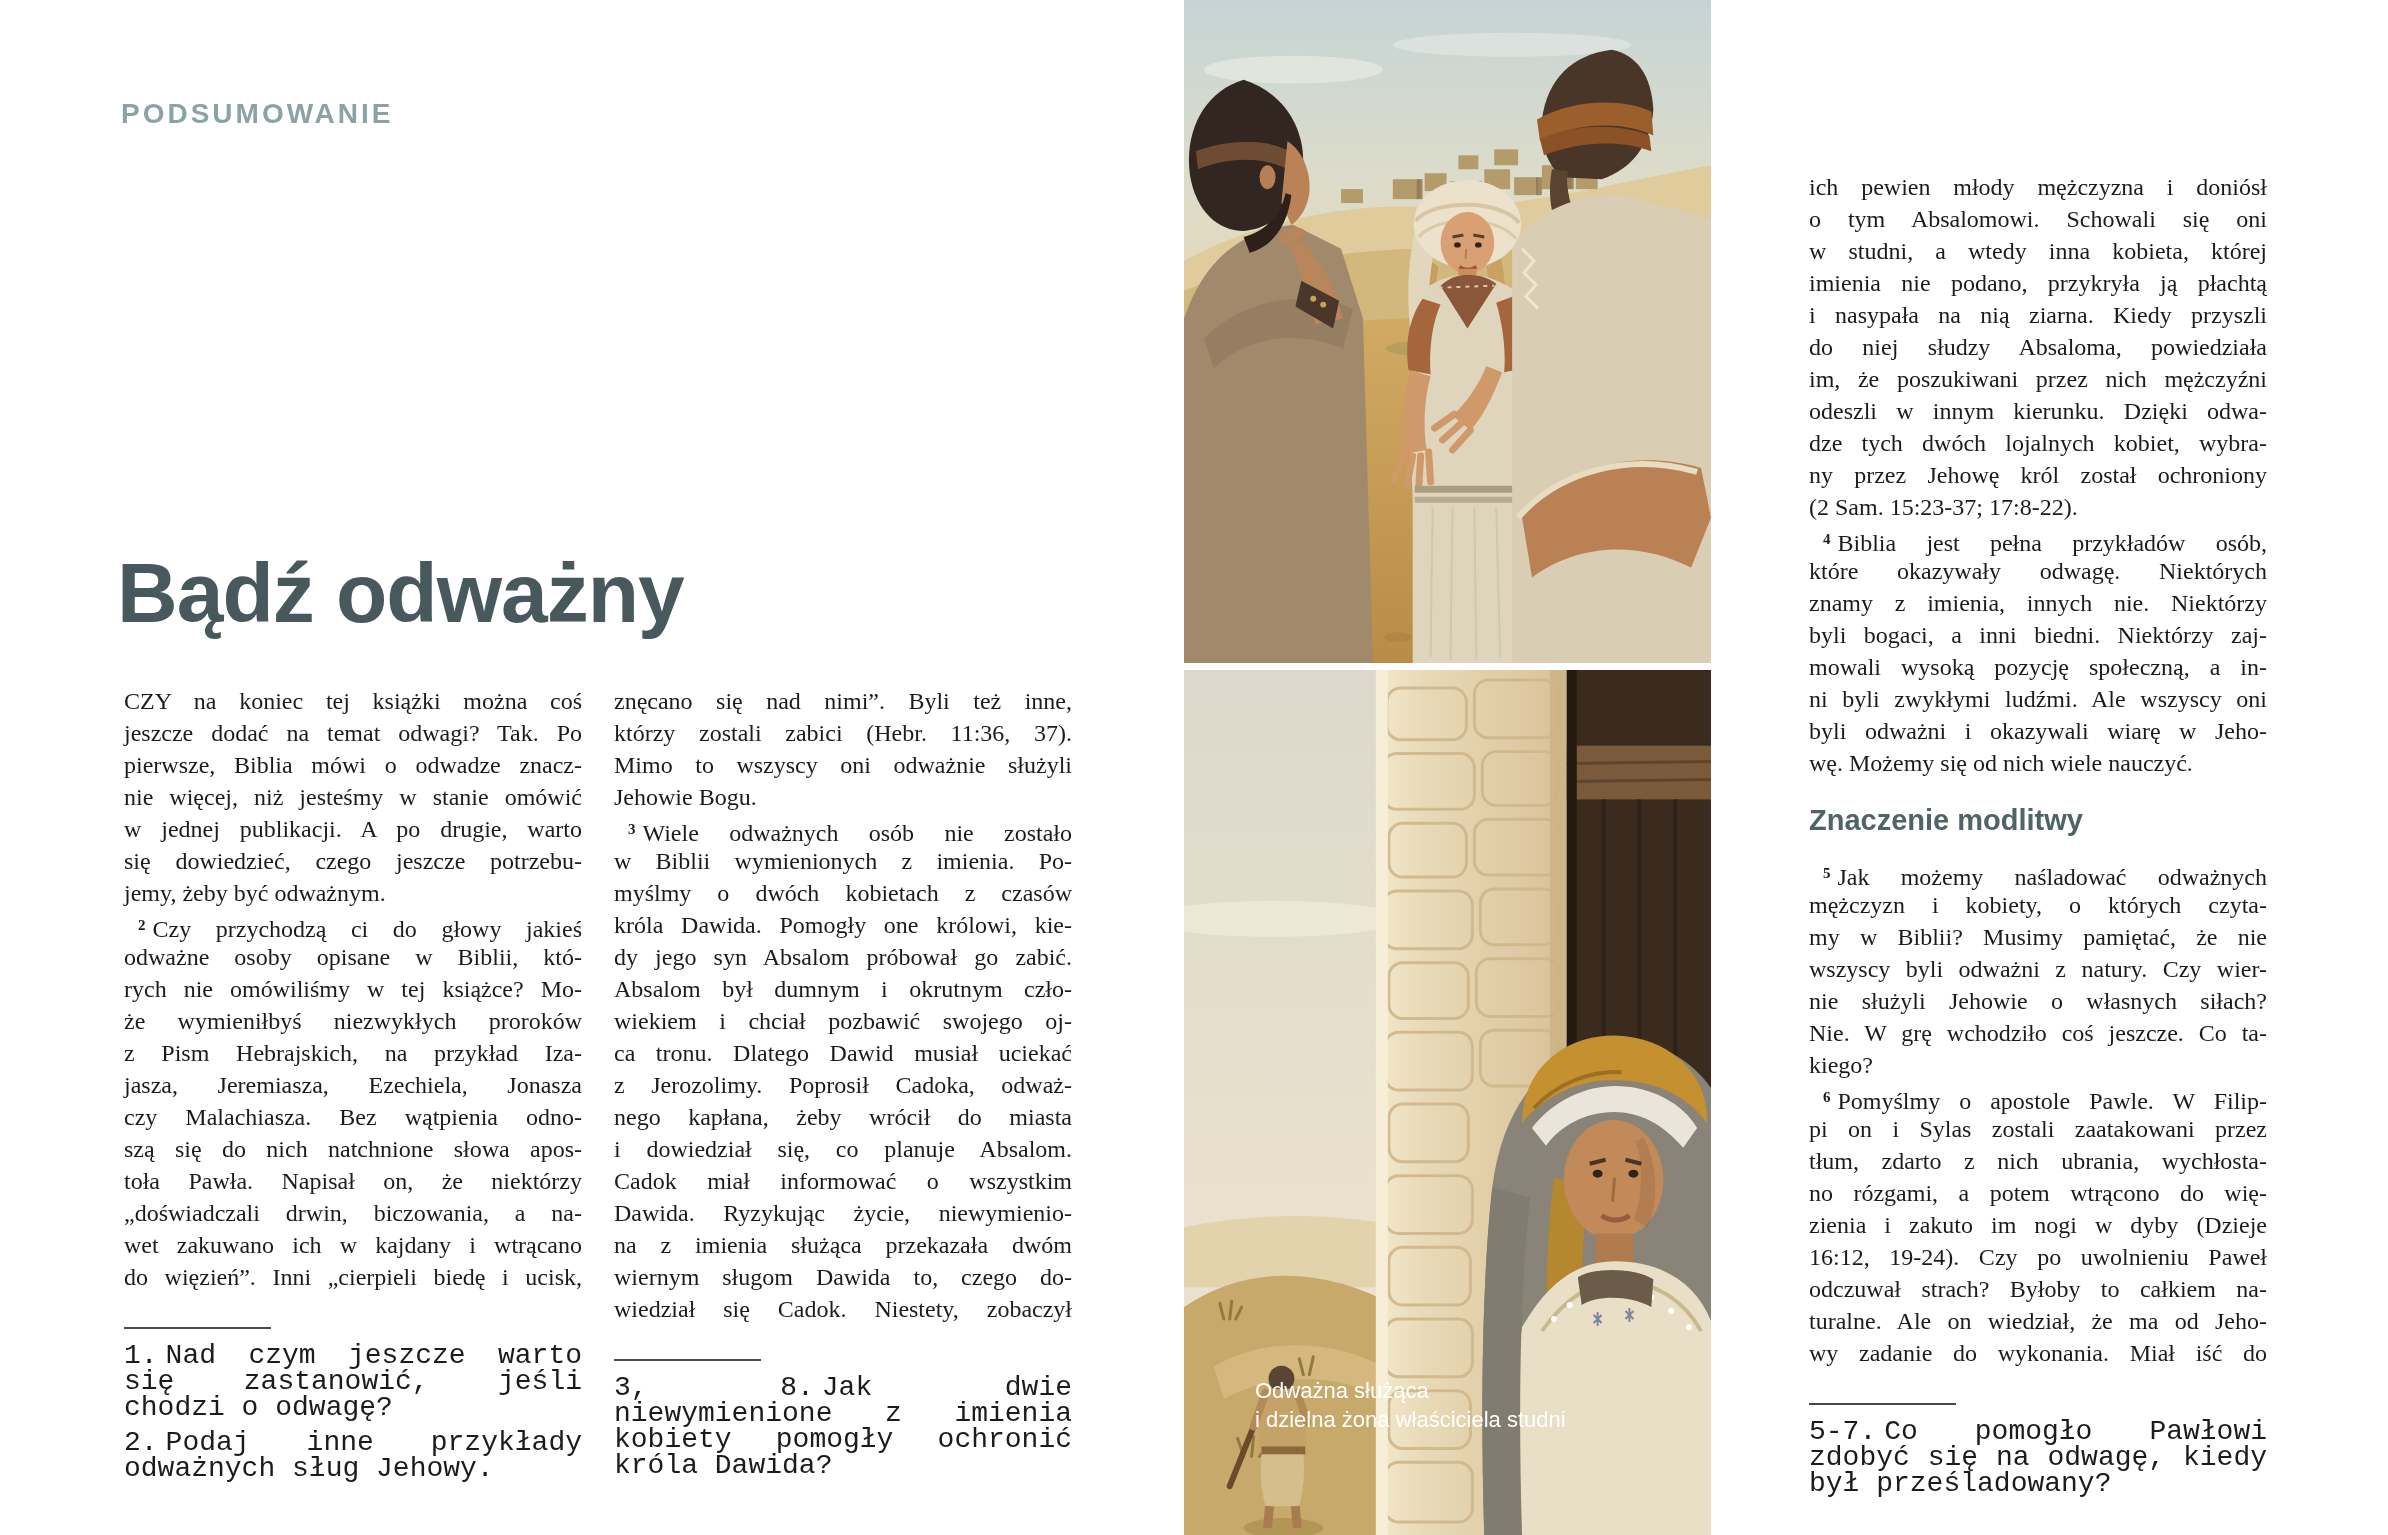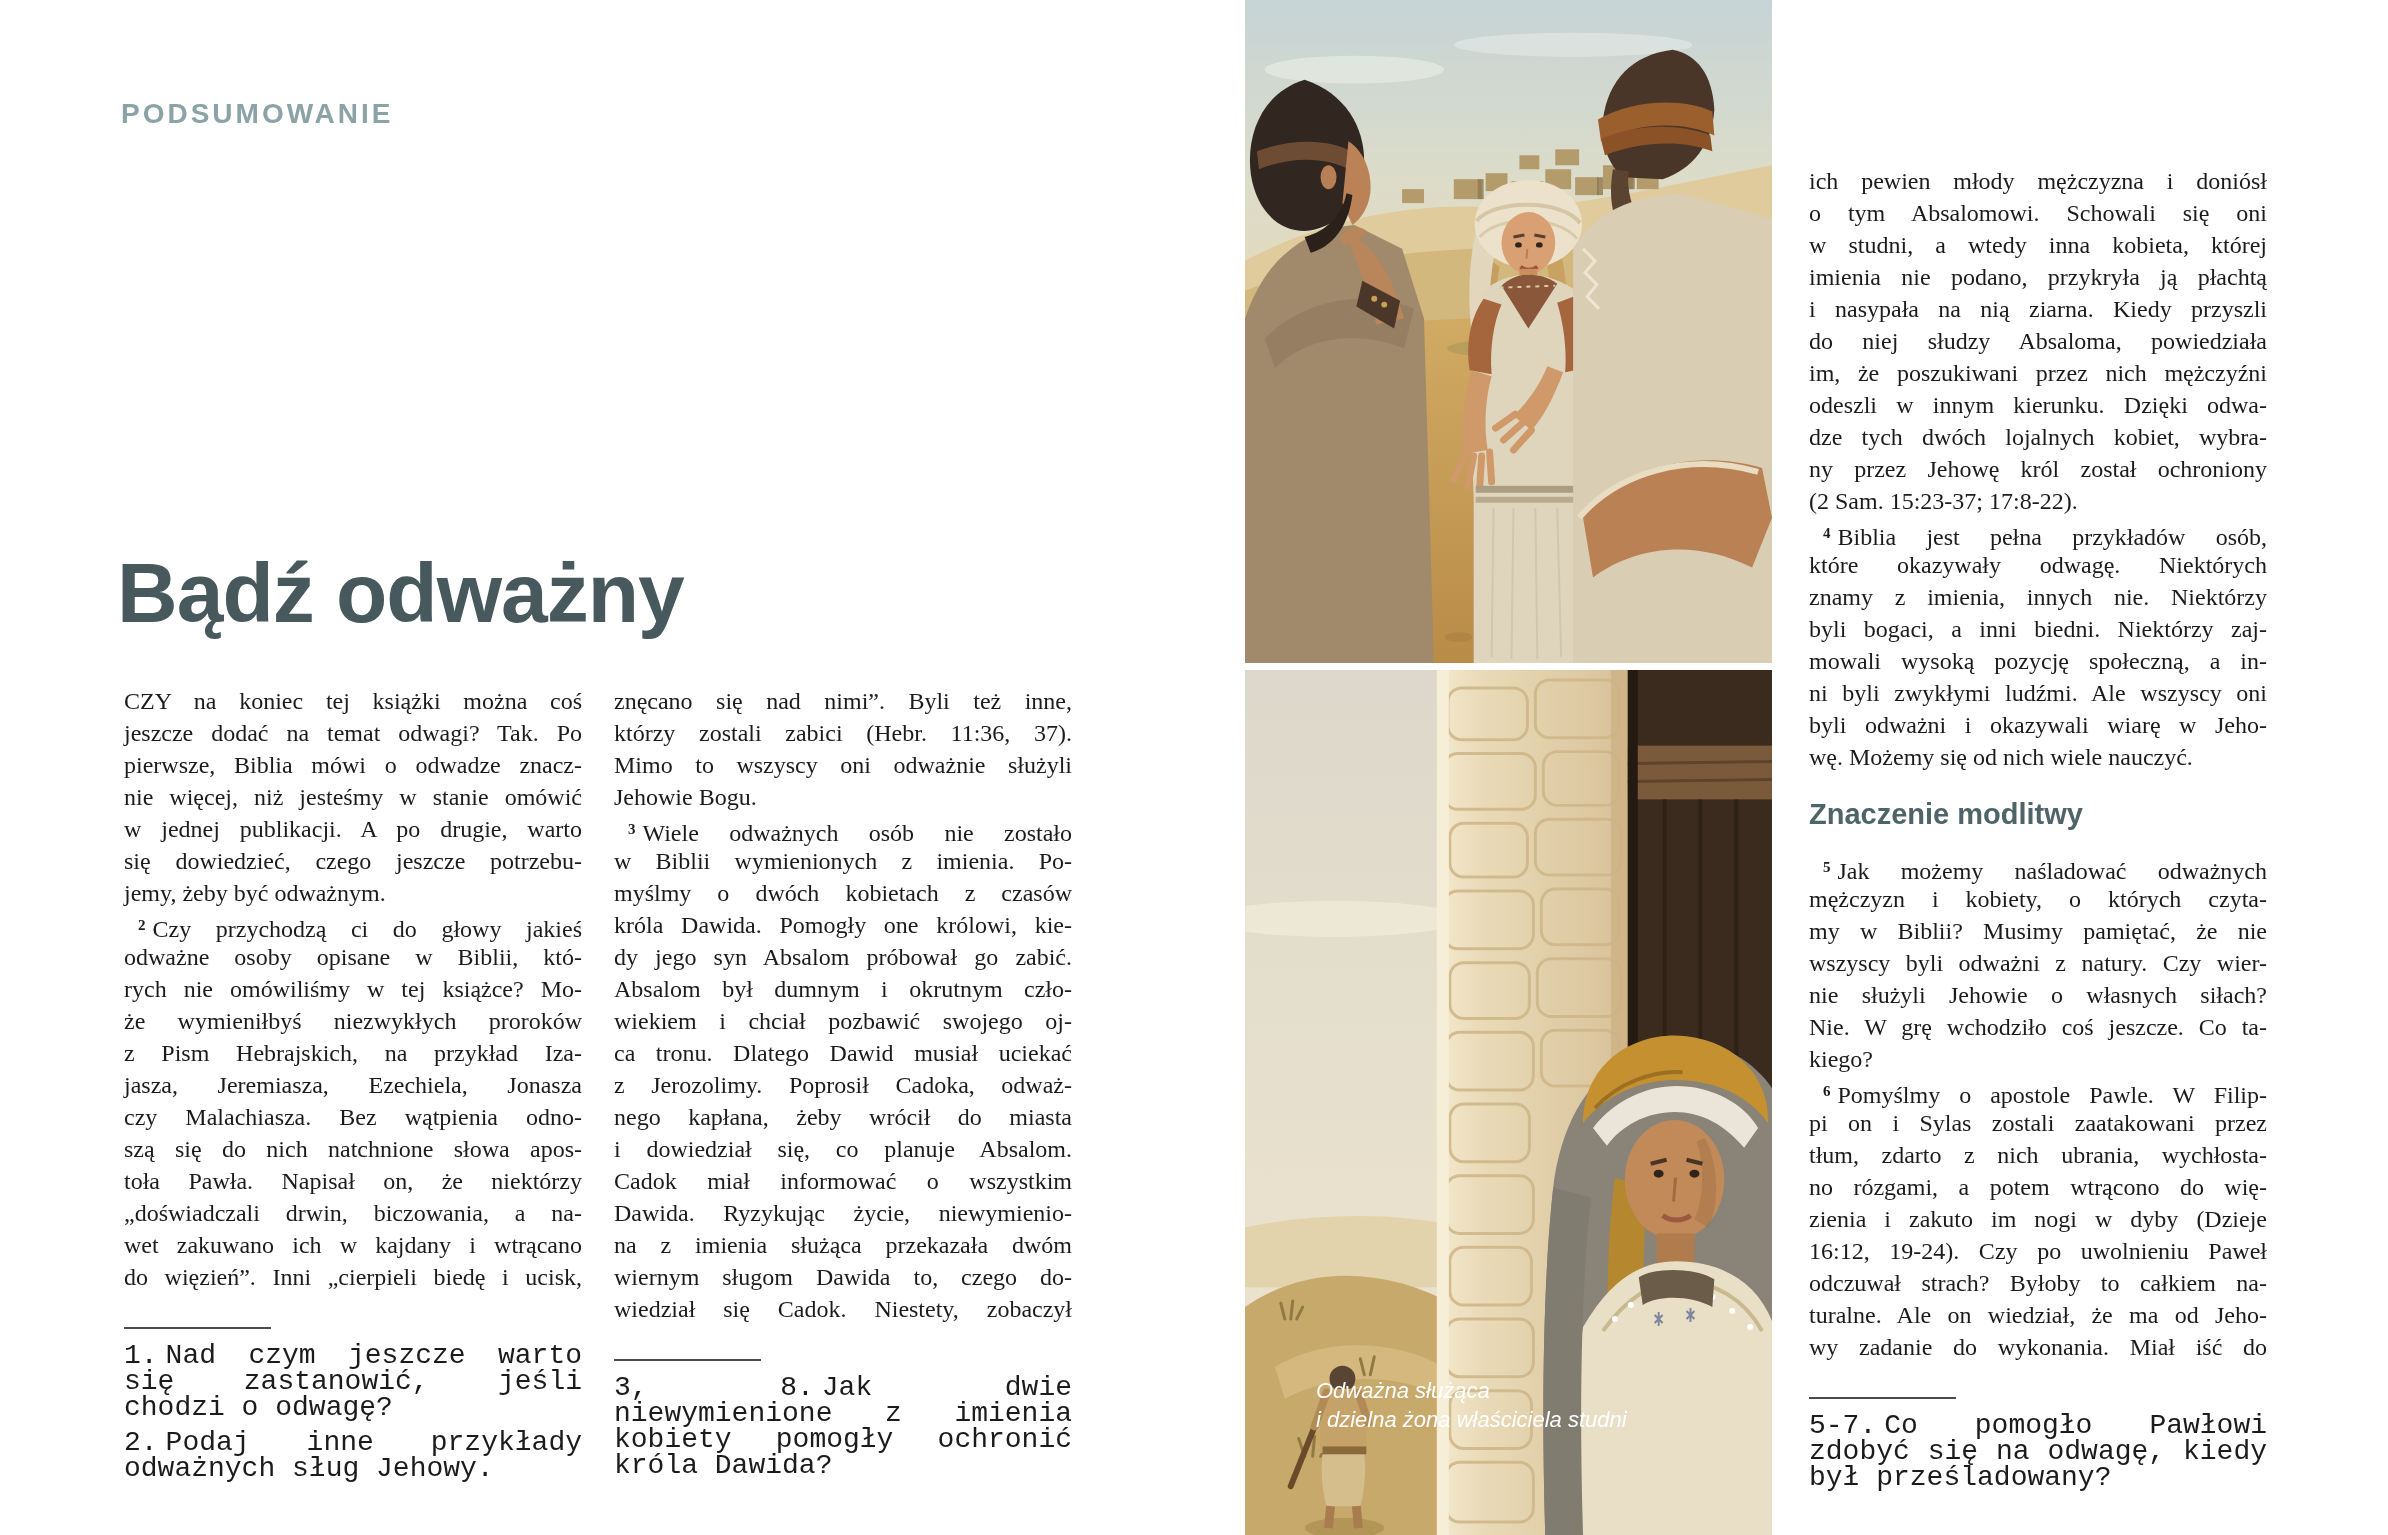--- a/index.html
+++ b/index.html
@@ -7,34 +7,34 @@
         font-family:"Liberation Serif","DejaVu Serif",serif;color:var(--c-body,#1b1b1b);border-radius:32px;}
   .kicker{position:absolute;left:121px;top:98px;
           font-family:"Liberation Sans","DejaVu Sans",sans-serif;
           font-weight:700;font-size:28px;letter-spacing:3px;color:var(--c-kicker,#8ba3a6);}
   .title{position:absolute;left:117px;top:545px;
          font-family:"Liberation Sans","DejaVu Sans",sans-serif;
          font-weight:700;font-size:84px;letter-spacing:-1px;color:var(--c-title,#47595d);}
   .col{position:absolute;width:458px;font-size:24px;line-height:32px;}
   .col-left{left:124px;top:685px;}
   .col-middle{left:614px;top:685px;}
-  .col-right{left:1809px;top:165px;}
+  .col-right{left:1809px;top:171px;}
   .para{margin:0;}
   .line{text-align:justify;text-align-last:justify;white-space:nowrap;height:32px;overflow:visible;}
   .line.last{text-align-last:left;}
   .pnum{font-weight:700;font-size:15px;vertical-align:7px;margin-left:14px;margin-right:7px;}
   .subhead{font-family:"Liberation Sans","DejaVu Sans",sans-serif;font-weight:700;
            font-size:29px;line-height:34px;color:var(--c-subhead,#4e6468);
            margin-top:24px;margin-bottom:20px;}
   .footnotes{margin-top:34px;font-family:Liberation Mono, monospace;
              font-size:28px;line-height:26px;}
   .footnotes::before{content:"";display:block;width:147px;border-top:2px solid #4a4a4a;margin-bottom:14px;}
   .footnote{margin-bottom:9px;text-align:justify;}
   .fnum{margin-right:8px;}
-  .images{position:absolute;left:1245px;top:0;width:454px;font-style:italic;}
+  .images{position:absolute;left:1184px;top:0;width:454px;}
   .img-frame{position:relative;width:527px;overflow:hidden;}
   .img-top{height:663px;}
   .img-bottom{height:866px;margin-top:7px;}
   .img-frame svg{display:block;width:100%;height:100%;}
   .caption{position:absolute;left:71px;top:706px;
            font-family:"Liberation Sans","DejaVu Sans",sans-serif;
            font-size:22px;line-height:29px;color:#ffffff;}
 </style>
 </head>
 <body>

